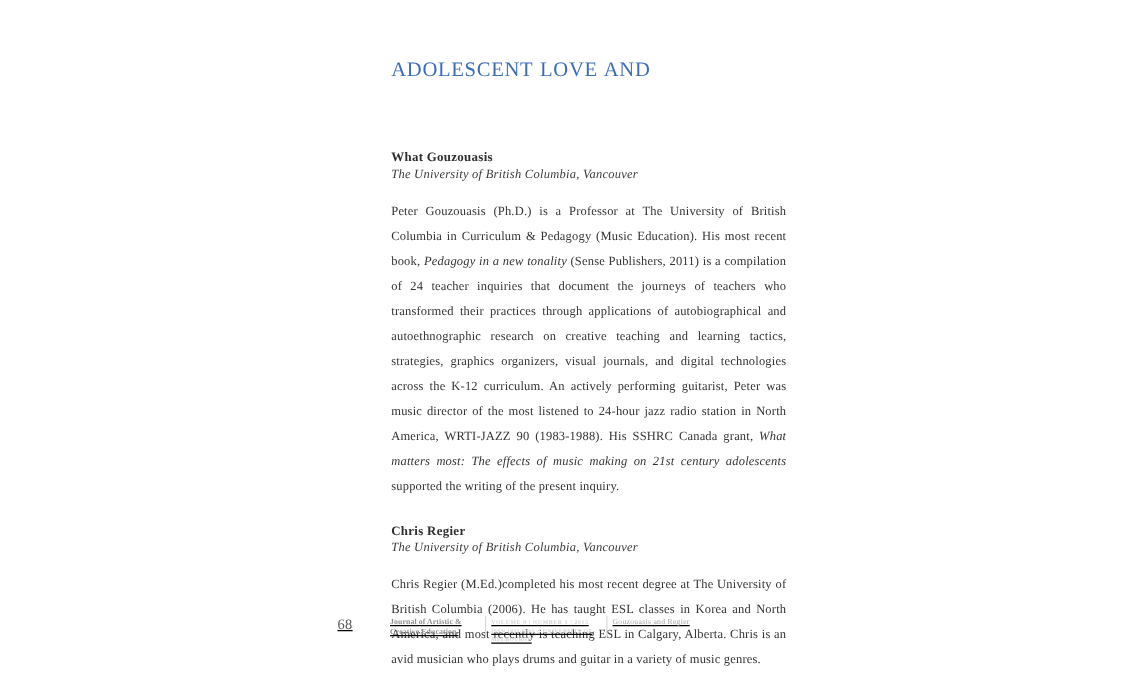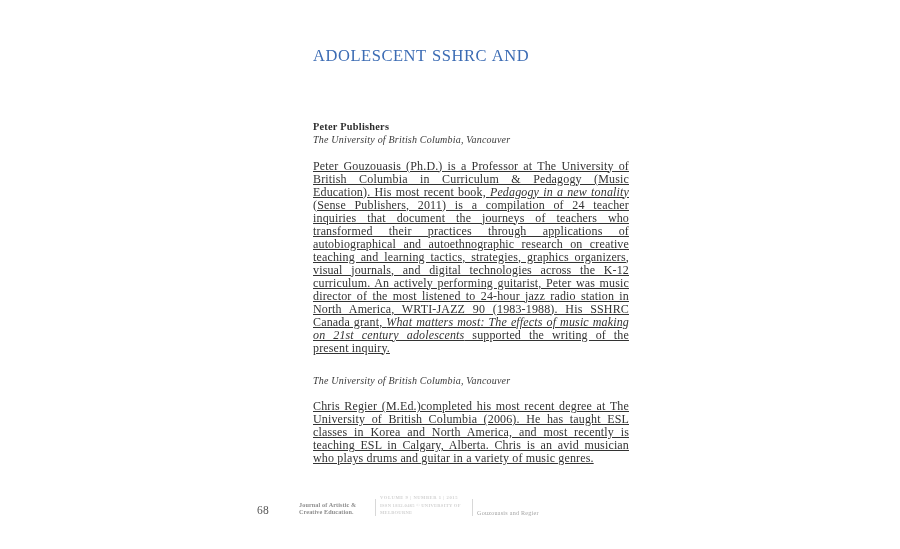--- a/index.html
+++ b/index.html
@@ -61,44 +61,44 @@
   .author-affil {
     font-size: 10px;
     font-style: italic;
     color: #3a3a3a;
     line-height: 13.5px;
     letter-spacing: 0.2px;
   }
 
   .para {
     margin-top: 13px;
-    font-size: 12px;
-    line-height: 13px;
+    font-size: 10px;
+    line-height: 20px;
     color: #333333;
     text-align: justify;
     letter-spacing: 0.15px;
-    text-decoration: underline;
   }
   .para em {
     font-style: italic;
   }
 
   .author-block-2 {
     margin-top: 19px;
   }
 
   
   .footer {
     position: absolute;
-    left: 257px;
+    left: 270px;
     top: 490px;
     width: 360px;
     height: 26px;
     display: flex;
-    align-items: flex-end;
+    align-items: flex-start;
+    text-decoration: underline;
   }
   .footer-pageno {
     font-size: 11.5px;
     color: #555555;
     width: 42px;
     padding-top: 4px;
     letter-spacing: 0.3px;
   }
   .footer-journal {
     font-size: 6.2px;
@@ -136,32 +136,33 @@
     letter-spacing: 0.25px;
     white-space: nowrap;
   }
 </style>
 </head>
 <body>
 
 <div class="page">
 
   <h1 class="title">
-    <span class="title-line">ADOLESCENT SSHRC AND</span>
+    <span class="title-line">ADOLESCENT LOVE AND</span>
   </h1>
 
   <div class="column">
 
     <div class="author-block">
-      <div class="author-name">Peter Publishers</div>
+      <div class="author-name">What Gouzouasis</div>
       <div class="author-affil">The University of British Columbia, Vancouver</div>
       <p class="para"><span>Peter Gouzouasis (Ph.D.) is a Professor at The University of British Columbia in Curriculum &amp; Pedagogy (Music Education). His most recent book, </span><em>Pedagogy in a new tonality</em><span> (Sense Publishers, 2011) is a compilation of 24 teacher inquiries that document the journeys of teachers who transformed their practices through applications of autobiographical and autoethnographic research on creative teaching and learning tactics, strategies, graphics organizers, visual journals, and digital technologies across the K-12 curriculum. An actively performing guitarist, Peter was music director of the most listened to 24-hour jazz radio station in North America, WRTI-JAZZ 90 (1983-1988). His SSHRC Canada grant, </span><em>What matters most: The effects of music making on 21st century adolescents</em><span> supported the writing of the present inquiry.</span></p>
     </div>
 
     <div class="author-block author-block-2">
+      <div class="author-name">Chris Regier</div>
       <div class="author-affil">The University of British Columbia, Vancouver</div>
       <p class="para">Chris Regier (M.Ed.)completed his most recent degree at The University of British Columbia (2006). He has taught ESL classes in Korea and North America, and most recently is teaching ESL in Calgary, Alberta. Chris is an avid musician who plays drums and guitar in a variety of music genres.</p>
     </div>
 
   </div>
 
   <div class="footer">
     <div class="footer-pageno">68</div>
     <div class="footer-journal">
       <div>Journal of Artistic &amp;</div>

